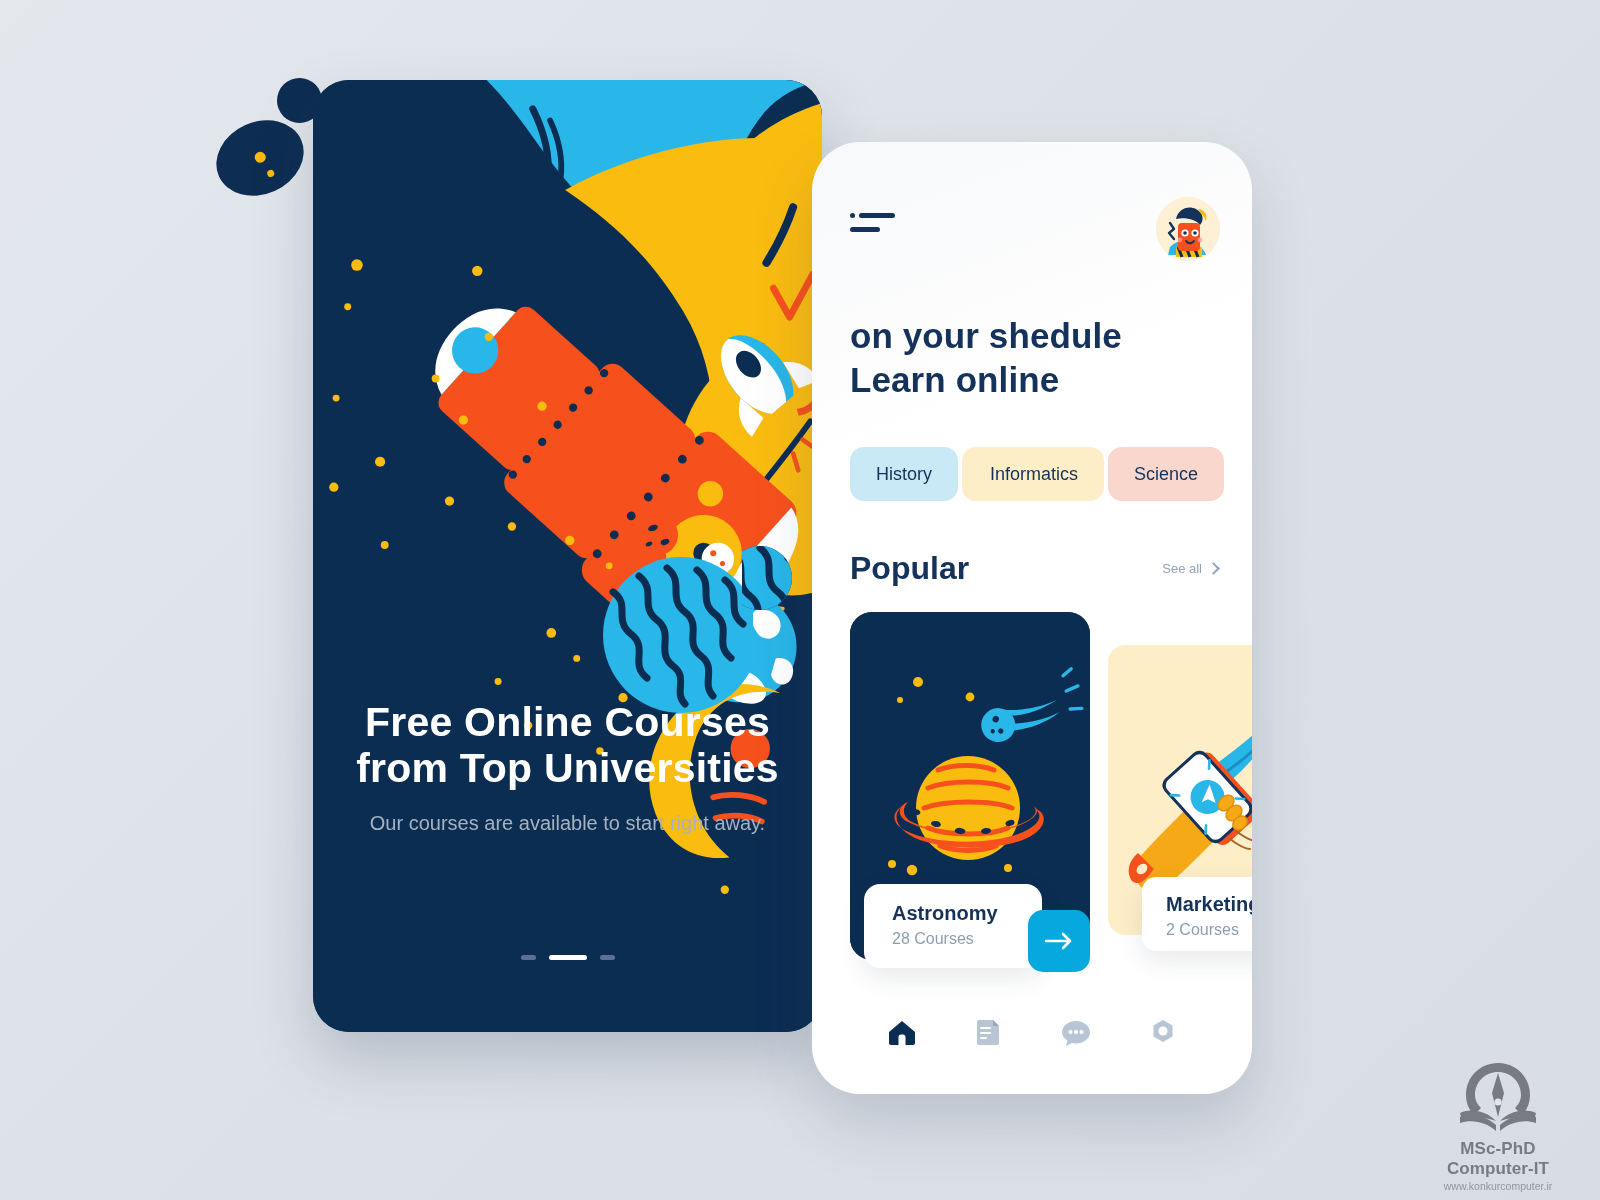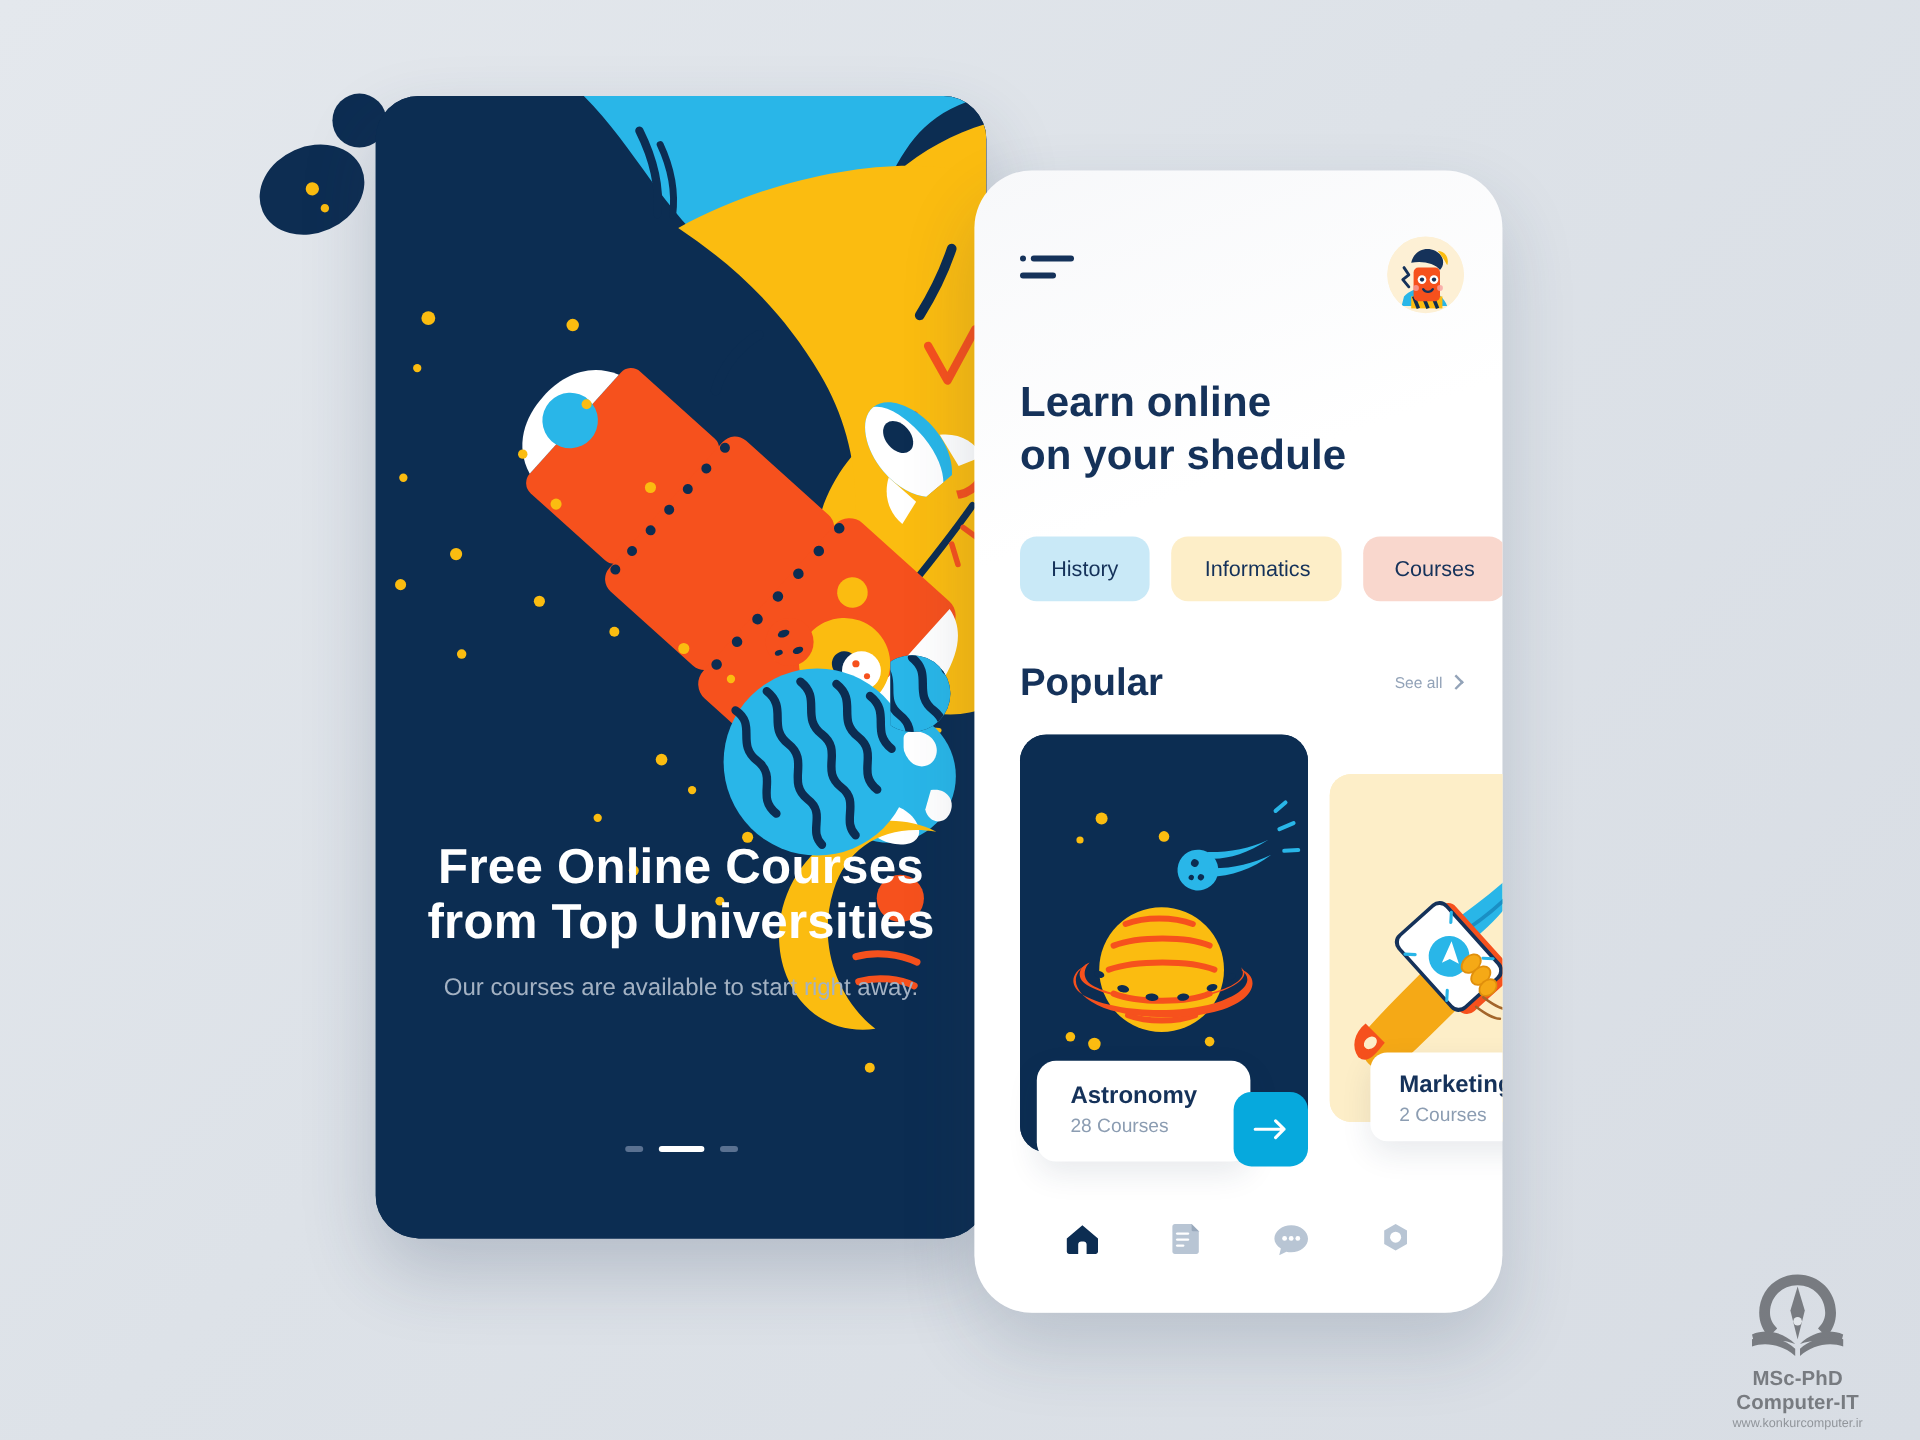--- a/index.html
+++ b/index.html
@@ -109,21 +109,21 @@
     position: absolute; left: 38px; right: 34px; top: 172px;
     color: #15325a;
     font-size: 35px;
     font-weight: 700;
     line-height: 1.26;
     letter-spacing: .1px;
   }
 
   .pills {
     position: absolute; left: 38px; top: 305px;
-    display: flex; gap: 18px;
+    display: flex; gap: 4px;
   }
   .pill {
     height: 54px;
     border-radius: 14px;
     display: flex; align-items: center; justify-content: center;
     padding: 0 26px;
     font-size: 18px;
     color: #15325a;
     white-space: nowrap;
     cursor: pointer;
@@ -413,28 +413,28 @@
           <circle cx="39" cy="36" r="1.8" fill="#15325a"></circle>
           <circle cx="24" cy="43" r="2.4" fill="#f9a0a0" opacity=".8"></circle>
           <circle cx="44" cy="43" r="2.4" fill="#f9a0a0" opacity=".8"></circle>
           <path d="M30 44 C32 47 36 47 38 44" stroke="#15325a" stroke-width="2" fill="none" stroke-linecap="round"></path>
           <path d="M14 26 L18 32 L13 36 L18 42" stroke="#15325a" stroke-width="2.4" fill="none" stroke-linecap="round" stroke-linejoin="round"></path>
         </svg>
       </div>
     </div>
 
     <div class="headline">
+      <div>on your shedule</div>
       <div>Learn online</div>
-      <div>on your shedule</div>
     </div>
 
     <div class="pills">
       <div class="pill pill-history">History</div>
       <div class="pill pill-informatics">Informatics</div>
-      <div class="pill pill-science">Courses</div>
+      <div class="pill pill-science">Science</div>
     </div>
 
     <div class="section-head">
       <div class="section-title">Popular</div>
       <div class="see-all">
         <span>See all</span>
         <span class="chev"></span>
       </div>
     </div>
 

